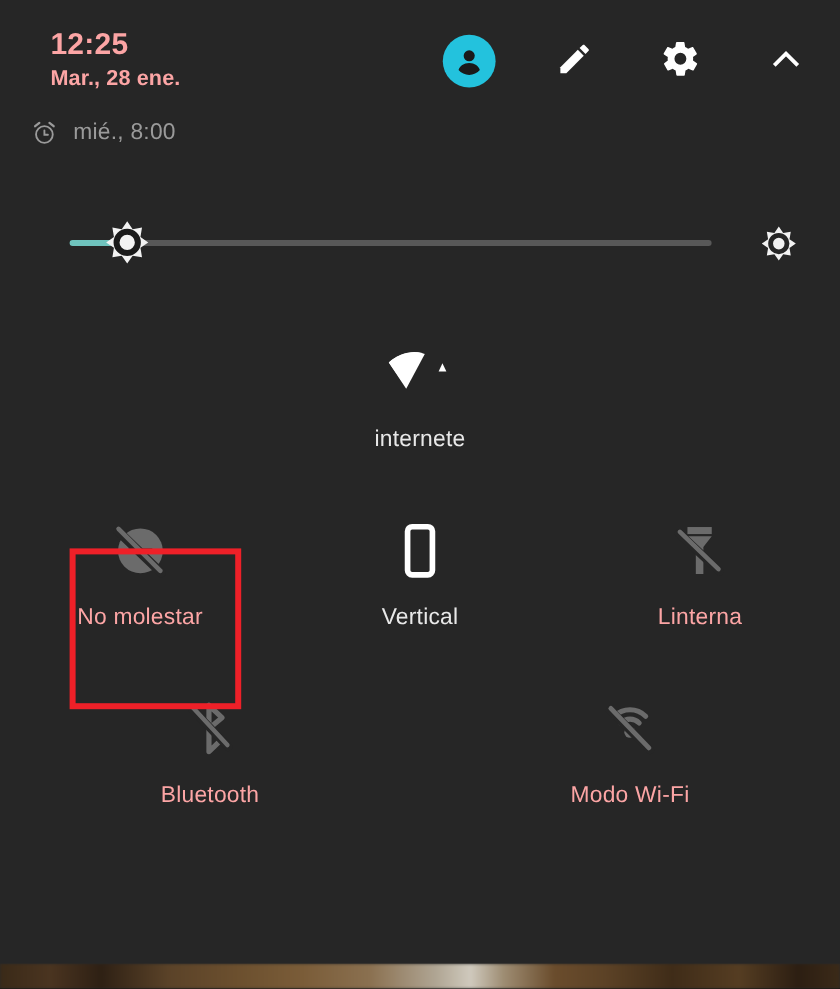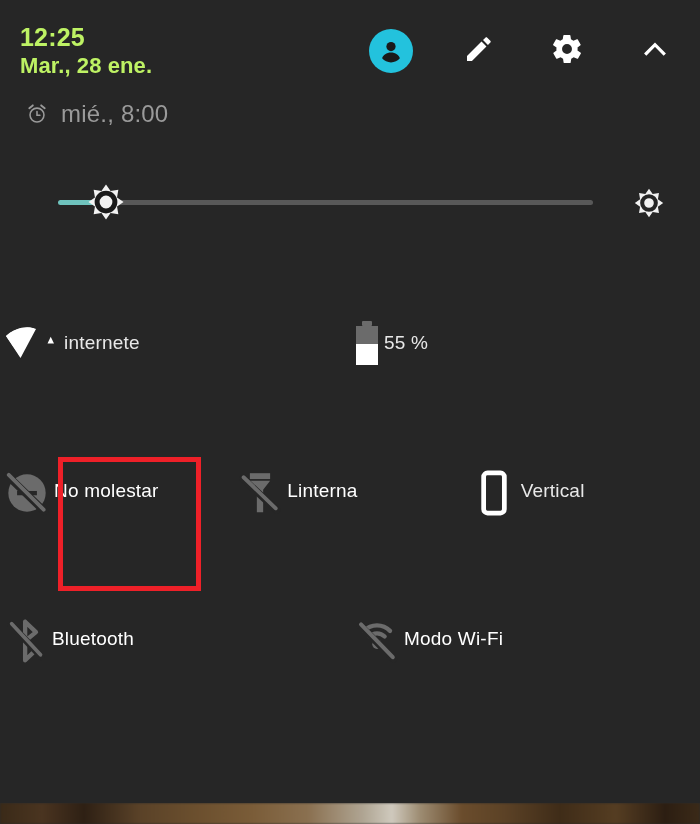--- a/index.html
+++ b/index.html
@@ -63,51 +63,51 @@
   
   .header {
     position: absolute;
     left: 0;
     top: 0;
     width: 700px;
     height: 140px;
   }
   .clock-block {
     position: absolute;
-    left: 20px;
+    left: 42px;
     top: 23px;
-    color: #bef264;
+    color: #fca5a5;
   }
   .clock-time {
     font-size: 25px;
     font-weight: bold;
     line-height: 29px;
     letter-spacing: 0.2px;
   }
   .clock-date {
-    font-size: 22px;
+    font-size: 18px;
     font-weight: bold;
     line-height: 27px;
     letter-spacing: 0.1px;
   }
   .alarm-row {
     position: absolute;
     left: 26px;
     top: 100px;
     display: flex;
     align-items: center;
     gap: 13px;
   }
   .alarm-icon {
     width: 22px;
     height: 22px;
     display: block;
   }
   .alarm-text {
-    font-size: 24px;
+    font-size: 19px;
     color: #9a9a9a;
     letter-spacing: 0.2px;
   }
 
   .header-icons {
     position: absolute;
     right: 22px;
     top: 28px;
     display: flex;
     align-items: center;
@@ -180,38 +180,38 @@
   }
   .tile-row {
     display: flex;
     width: 700px;
     height: 148px;
   }
   .tile {
     position: relative;
     flex: 1 1 0;
     display: flex;
-    flex-direction: row;
+    flex-direction: column;
     align-items: center;
   }
   .tile-icon {
     height: 62px;
     display: flex;
     align-items: center;
     justify-content: center;
     margin-top: 18px;
   }
   .tile-label {
     margin-top: 14px;
     font-size: 19px;
     letter-spacing: 0.2px;
     text-align: center;
   }
   .label-on  { color: #e8e8e8; }
-  .label-off { color: #ffffff; }
+  .label-off { color: #fca5a5; }
 
   
   .highlight-box {
     position: absolute;
     left: 58px;
     top: 457px;
     width: 143px;
     height: 134px;
     border: 5px solid #ee2028;
     box-sizing: border-box;
@@ -313,66 +313,56 @@
             <svg width="64" height="50" viewBox="0 0 64 50">
               <path d="M6 16 C14 8.5 25 5.6 34 8.2 L34 8.2 L20.5 37 Z" fill="#ffffff"></path>
               <path d="M6 16 C15 8 27 5.5 36 9 L20.5 38 Z" fill="#ffffff"></path>
               <path d="M47.5 23.5 L54 23.5 L50.7 16.8 Z" fill="#ffffff"></path>
             </svg>
           </div>
           <div class="tile-label label-on">internete</div>
         </div>
 
 
-        <div class="tile">
-          <div class="tile-icon">
-            <svg width="34" height="52" viewBox="0 0 34 52">
-              <rect x="12" y="2" width="10" height="5" rx="1" fill="#6b6b6b"></rect>
-              <rect x="6" y="7" width="22" height="39" fill="#6b6b6b"></rect>
-              <rect x="6" y="25" width="22" height="21" fill="#ffffff"></rect>
-            </svg>
-          </div>
-          <div class="tile-label label-on">55 %</div>
-        </div>
 
       </div>
 
       <div class="tile-row">
 
         <div class="tile">
           <div class="tile-icon">
             <svg width="54" height="54" viewBox="0 0 24 24">
               <circle cx="12" cy="12" r="8.3" fill="#6b6b6b"></circle>
               <rect x="7.6" y="11.1" width="8.8" height="1.9" fill="#262626"></rect>
               <path d="M3.6 4.6 L19.8 20.2" stroke="#262626" stroke-width="3.4" stroke-linecap="round"></path>
               <path d="M3.9 3.9 L19.4 19.4" stroke="#6b6b6b" stroke-width="1.7" stroke-linecap="round"></path>
             </svg>
           </div>
           <div class="tile-label label-off">No molestar</div>
         </div>
 
         <div class="tile">
           <div class="tile-icon">
             <svg width="54" height="54" viewBox="0 0 24 24">
+              <rect x="7.4" y="3.1" width="9.2" height="17.8" rx="1.7" fill="none" stroke="#ffffff" stroke-width="2.1"></rect>
+            </svg>
+          </div>
+          <div class="tile-label label-on">Vertical</div>
+        </div>
+
+        <div class="tile">
+          <div class="tile-icon">
+            <svg width="54" height="54" viewBox="0 0 24 24">
               <rect x="7.5" y="3.2" width="9" height="2.6" fill="#6b6b6b"></rect>
               <path d="M7.5 6.6 L16.5 6.6 L13.4 10.6 L13.4 20.6 L10.6 20.6 L10.6 10.6 Z" fill="#6b6b6b"></path>
               <path d="M4.4 5.6 L19.4 19.6" stroke="#262626" stroke-width="3.2" stroke-linecap="round"></path>
               <path d="M4.7 5 L19 18.8" stroke="#6b6b6b" stroke-width="1.7" stroke-linecap="round"></path>
             </svg>
           </div>
           <div class="tile-label label-off">Linterna</div>
-        </div>
-
-        <div class="tile">
-          <div class="tile-icon">
-            <svg width="54" height="54" viewBox="0 0 24 24">
-              <rect x="7.4" y="3.1" width="9.2" height="17.8" rx="1.7" fill="none" stroke="#ffffff" stroke-width="2.1"></rect>
-            </svg>
-          </div>
-          <div class="tile-label label-on">Vertical</div>
         </div>
 
       </div>
 
       <div class="tile-row">
 
         <div class="tile">
           <div class="tile-icon">
             <svg width="52" height="52" viewBox="0 0 24 24">
               <path d="M11.6 3.1 L11.6 20.9 L16.6 16.1 L7.4 7.2 M11.6 12 L16.6 7.9 L11.6 3.1" fill="none" stroke="#6b6b6b" stroke-width="2" stroke-linejoin="round" stroke-linecap="round"></path>

